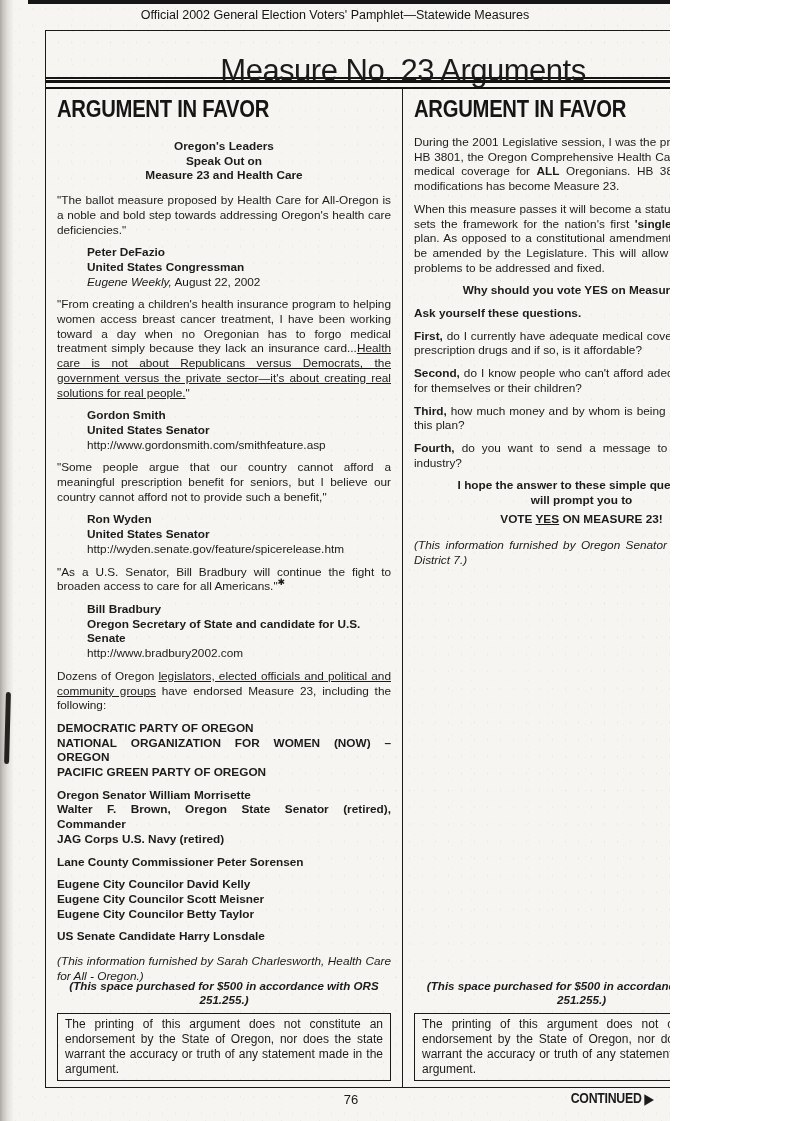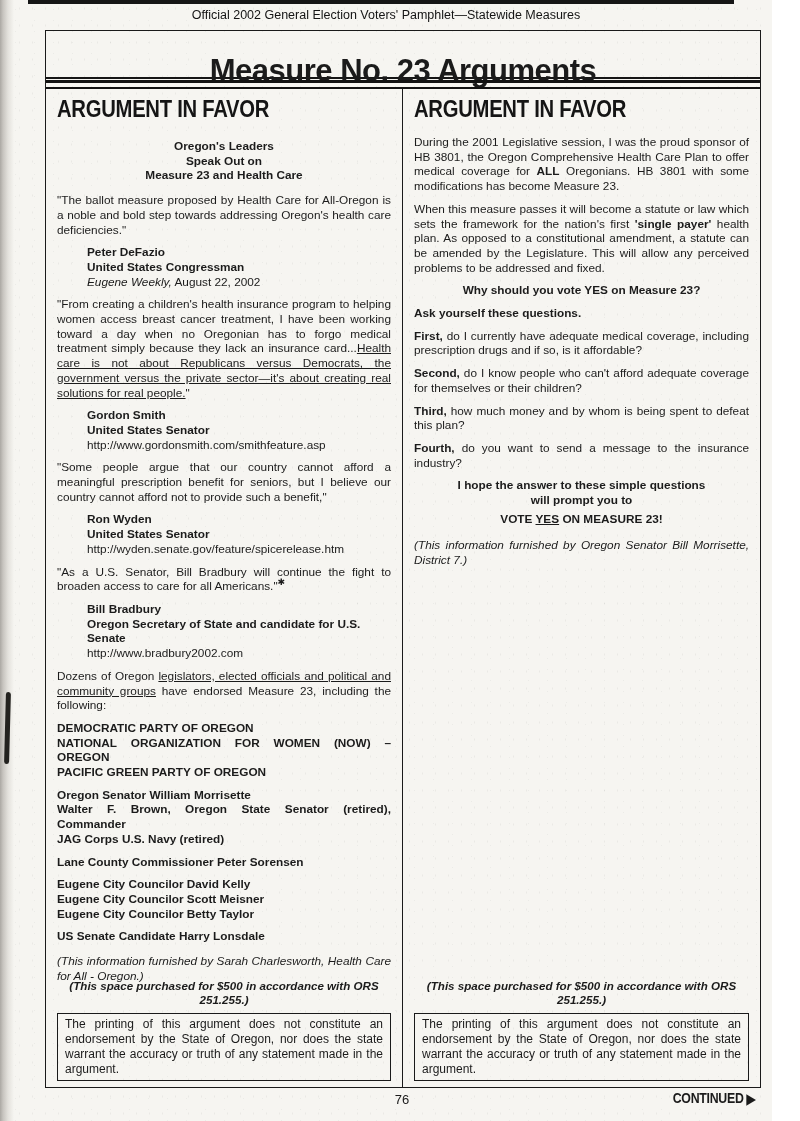--- a/index.html
+++ b/index.html
@@ -1,17 +1,17 @@
 <!DOCTYPE html>
 <html><head>
 <meta charset="utf-8">
 <style>
   html,body { margin:0; padding:0; background:#ffffff; }
   .page {
-    position:relative; width:772px; height:1121px; overflow:hidden;
+    position:relative; width:670px; height:1121px; overflow:hidden;
     background-color:#f6f5f1;
     background-image:
       radial-gradient(rgba(40,40,40,0.06) 0.6px, transparent 0.9px),
       radial-gradient(rgba(40,40,40,0.05) 0.5px, transparent 0.8px);
     background-size: 13px 17px, 19px 11px;
     background-position: 0 0, 6px 4px;
     font-family:"Liberation Sans","DejaVu Sans",sans-serif;
     color:#1b1b1b;
   }
   
@@ -26,21 +26,21 @@
 
   .frame {
     position:absolute; left:45px; top:30px; width:716px; height:1058px;
     border:1.5px solid #1a1a1a; box-sizing:border-box;
     display:flex; flex-direction:column;
   }
   .title-box {
     height:48px; border-bottom:2px solid #151515; box-sizing:border-box;
     display:flex; align-items:center; justify-content:center;
   }
-  .measure-title { font-size:31px; font-weight:bold; letter-spacing:-0.5px;margin-top:34px; }
+  .measure-title { font-size:31px; font-weight:normal; letter-spacing:-0.5px;margin-top:34px; }
   .double-rule { height:4px; border-top:3.5px solid #121212; border-bottom:2.5px solid #121212; margin-top:1px; }
 
   .columns { flex:1; display:flex; min-height:0; }
   .col { width:50%; box-sizing:border-box; position:relative; padding:4px 11px 110px 11px; }
   .col-left { border-right:1.5px solid #1a1a1a; }
 
   .arg-header {
     font-size:23px; font-weight:700; letter-spacing:-0.3px;
     transform:scaleX(0.88); transform-origin:left center;
     margin:3px 0 12px 0; white-space:nowrap; color:#151515;

